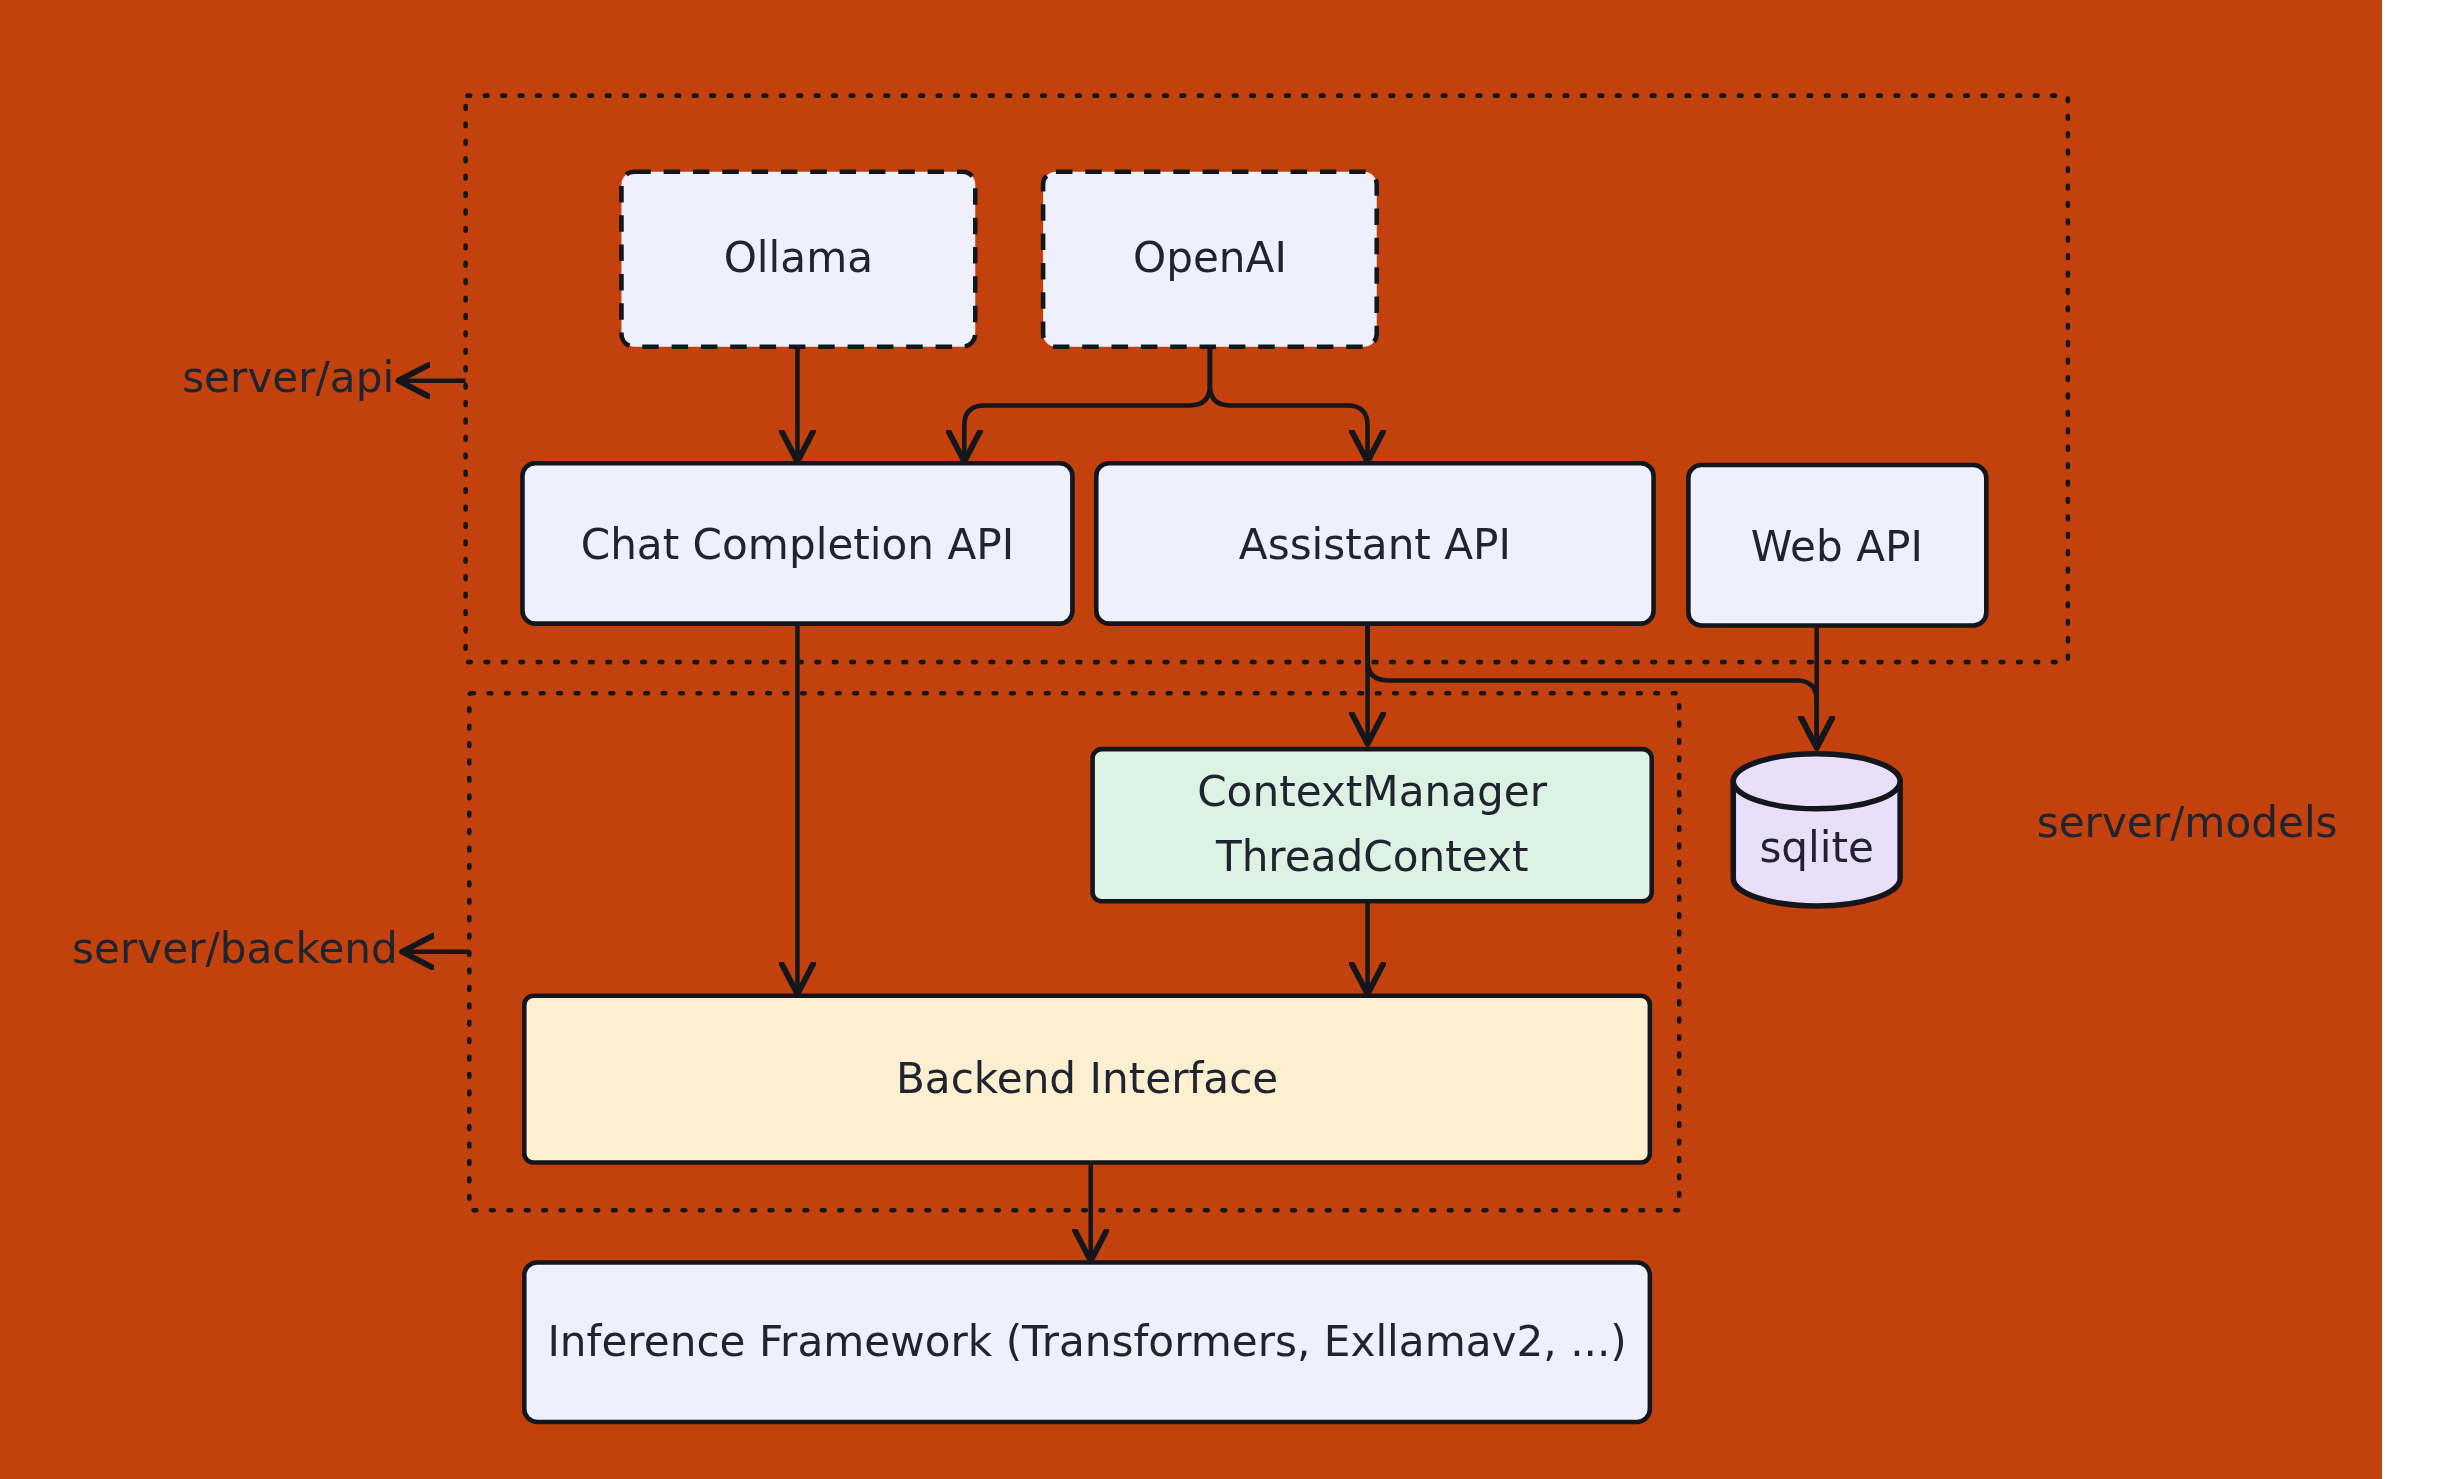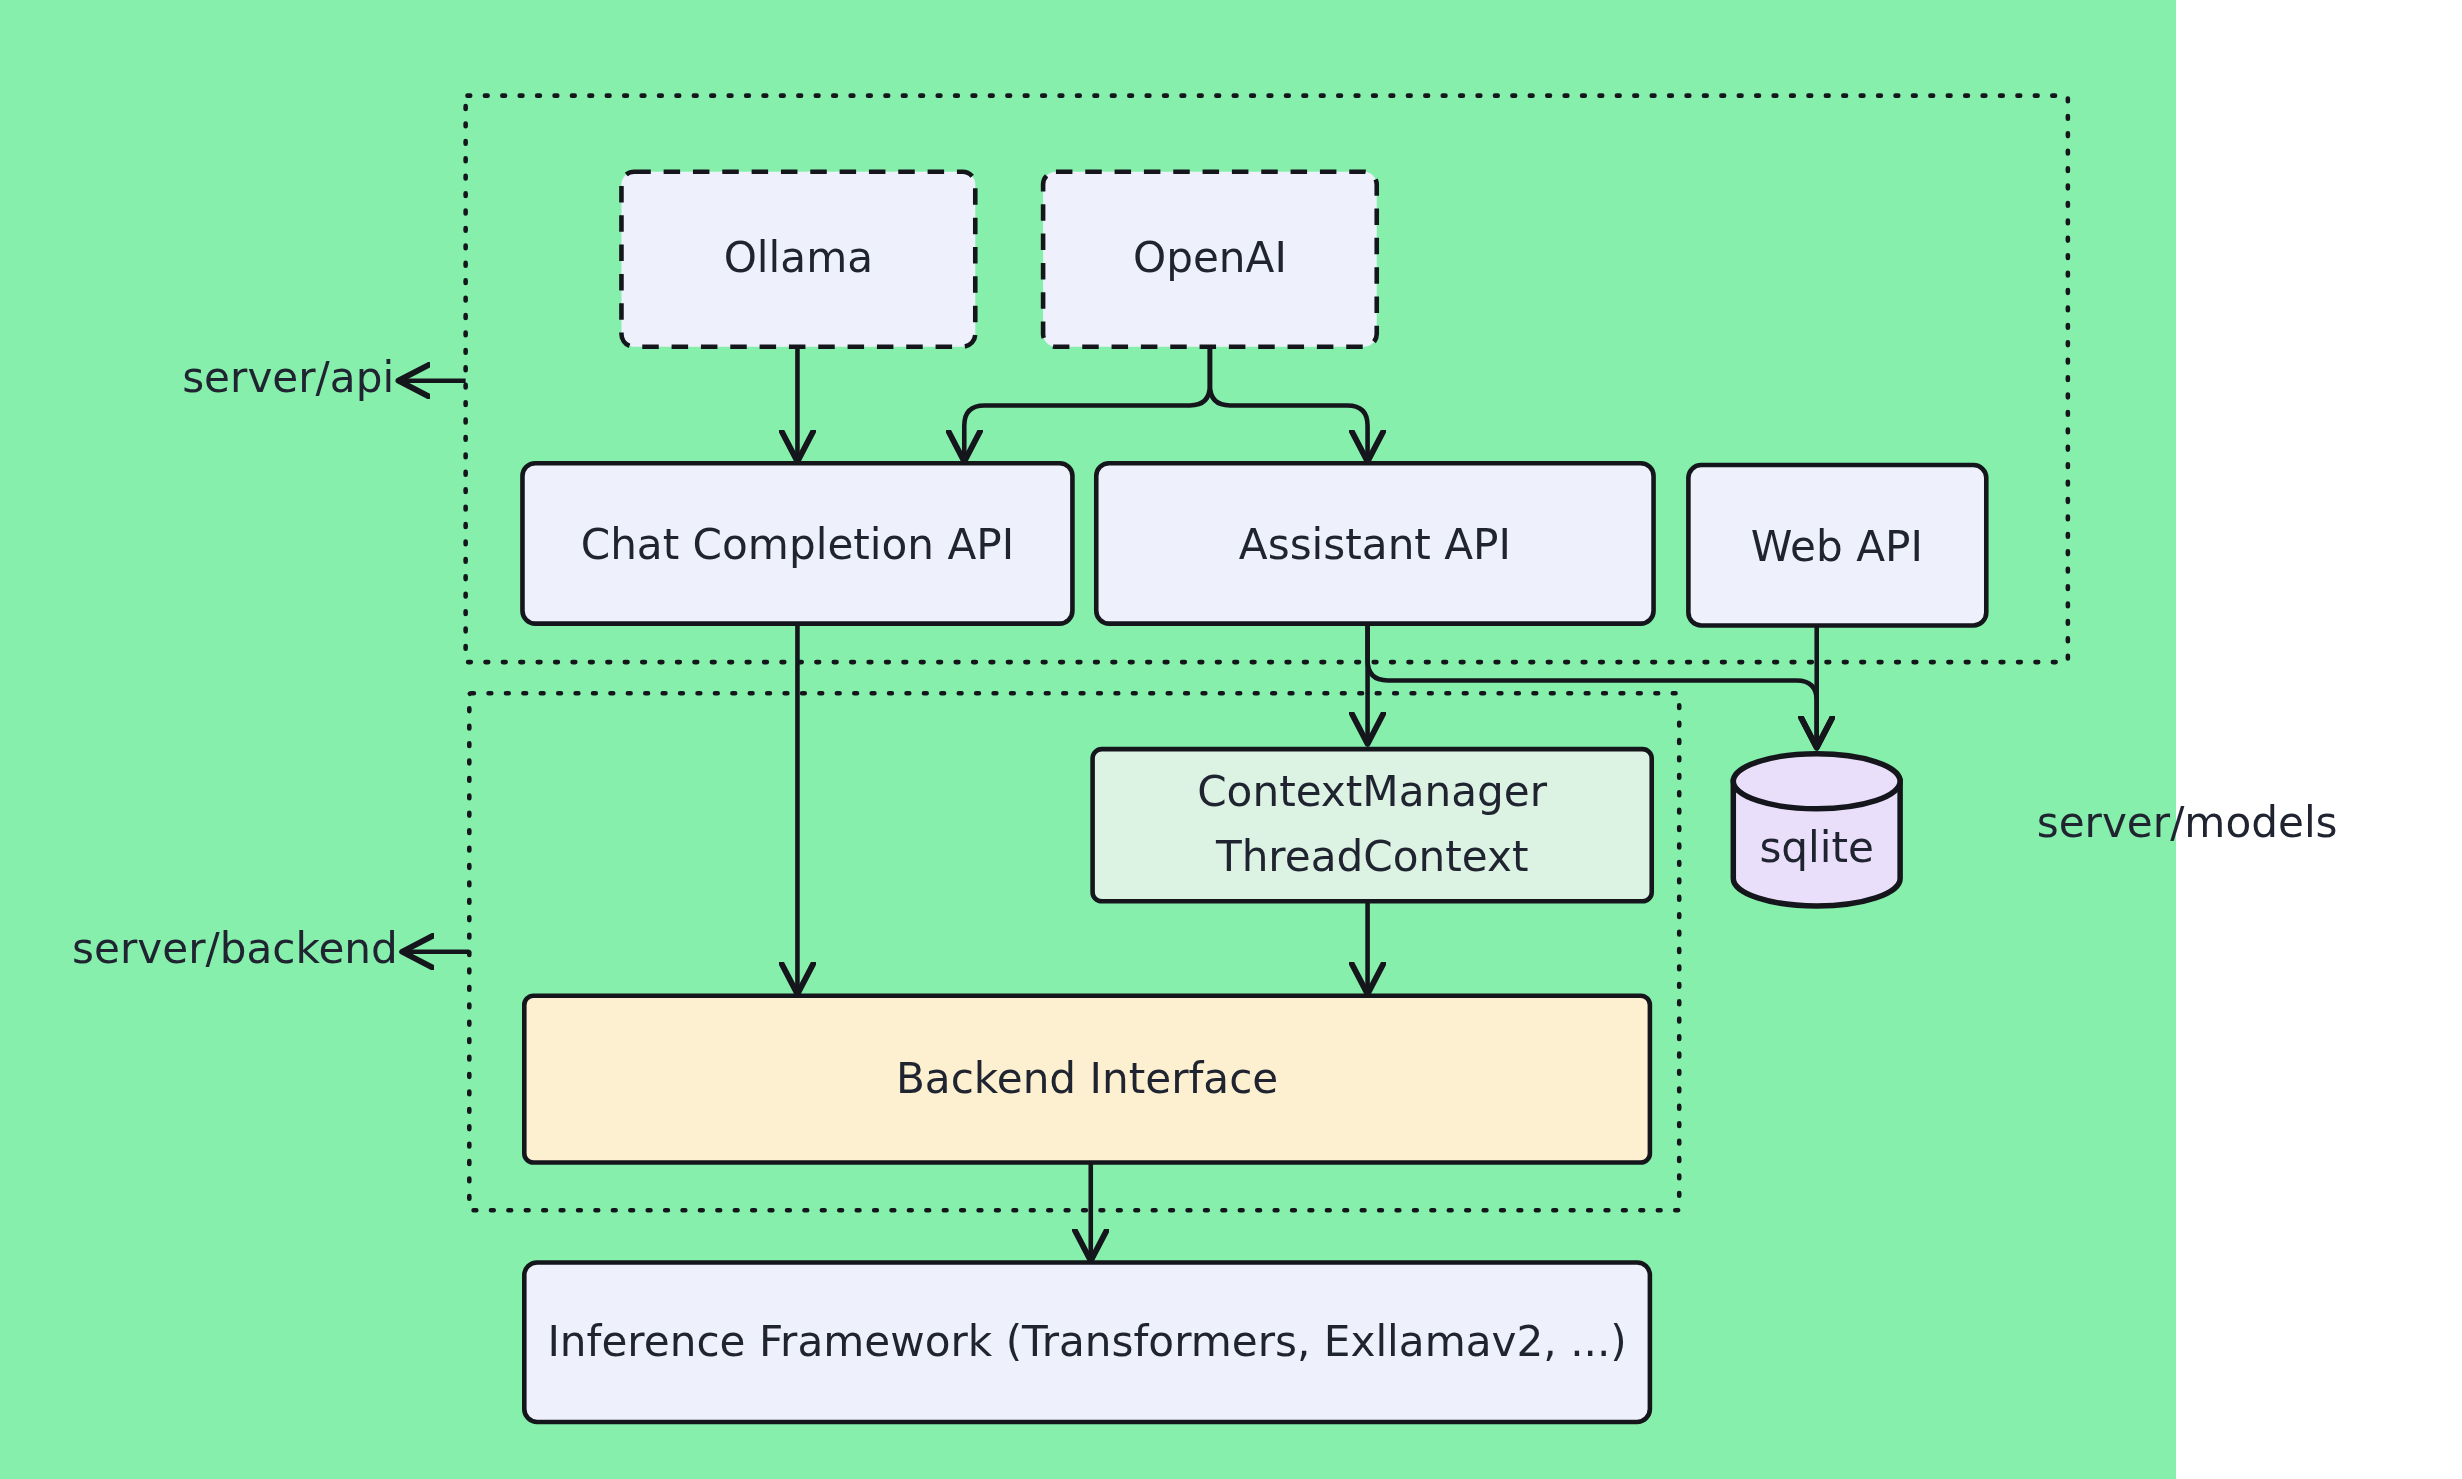--- a/index.html
+++ b/index.html
@@ -8,23 +8,23 @@
     background: #ffffff;
   }
   body {
     width: 2462px;
     height: 1480px;
     font-family: "DejaVu Sans", sans-serif;
     overflow: hidden;
   }
   #diagram-root {
     position: relative;
-    width: 2176px;
+    width: 2382px;
     height: 1480px;
-    background: #86efac;
+    background: #c2410c;
   }
   svg#diagram-svg {
     position: absolute;
     top: 0;
     left: 0;
     width: 2462px;
     height: 1480px;
     display: block;
   }
   .node-label {

